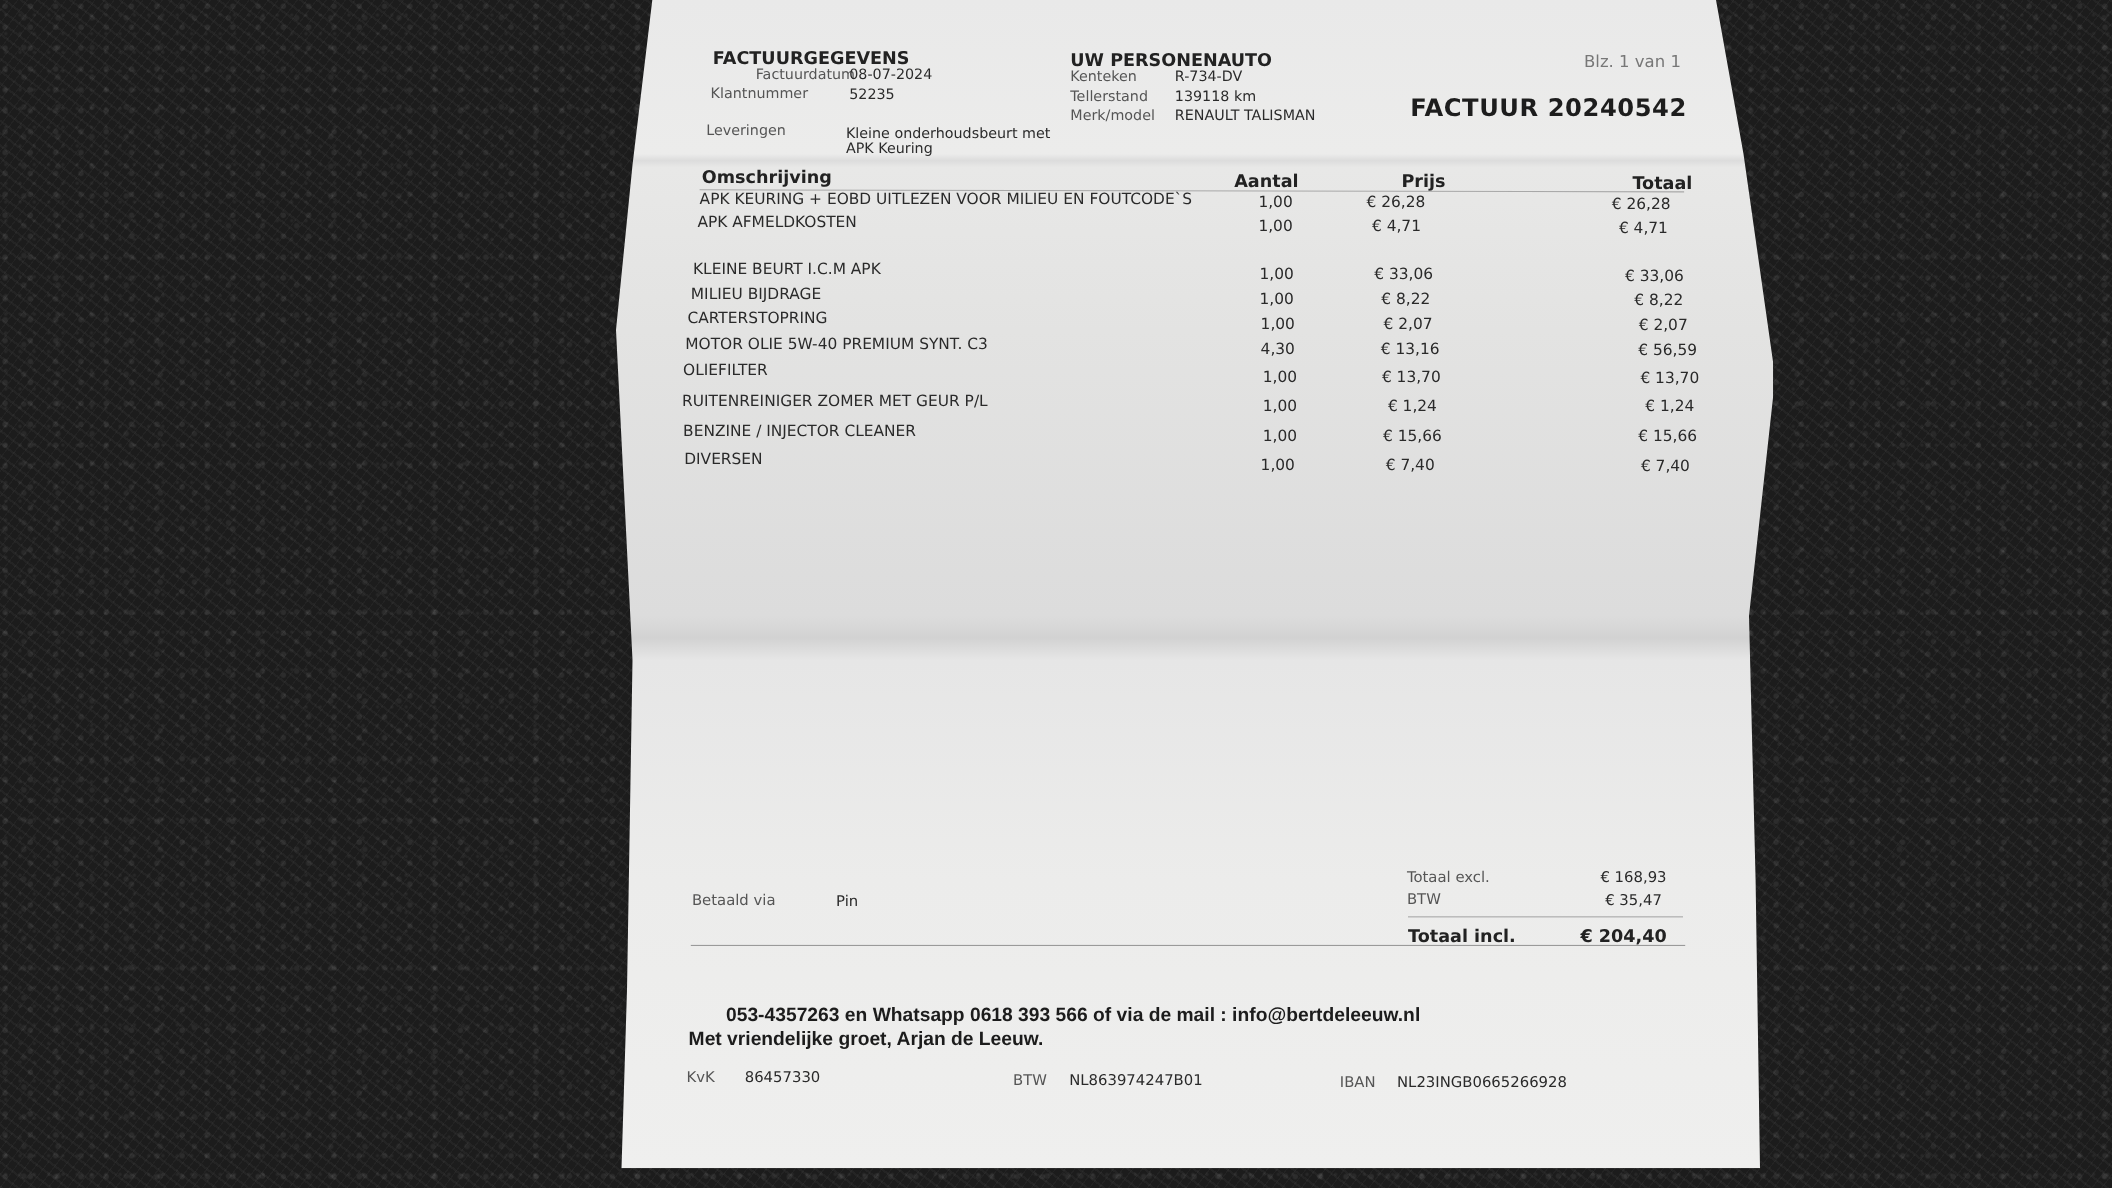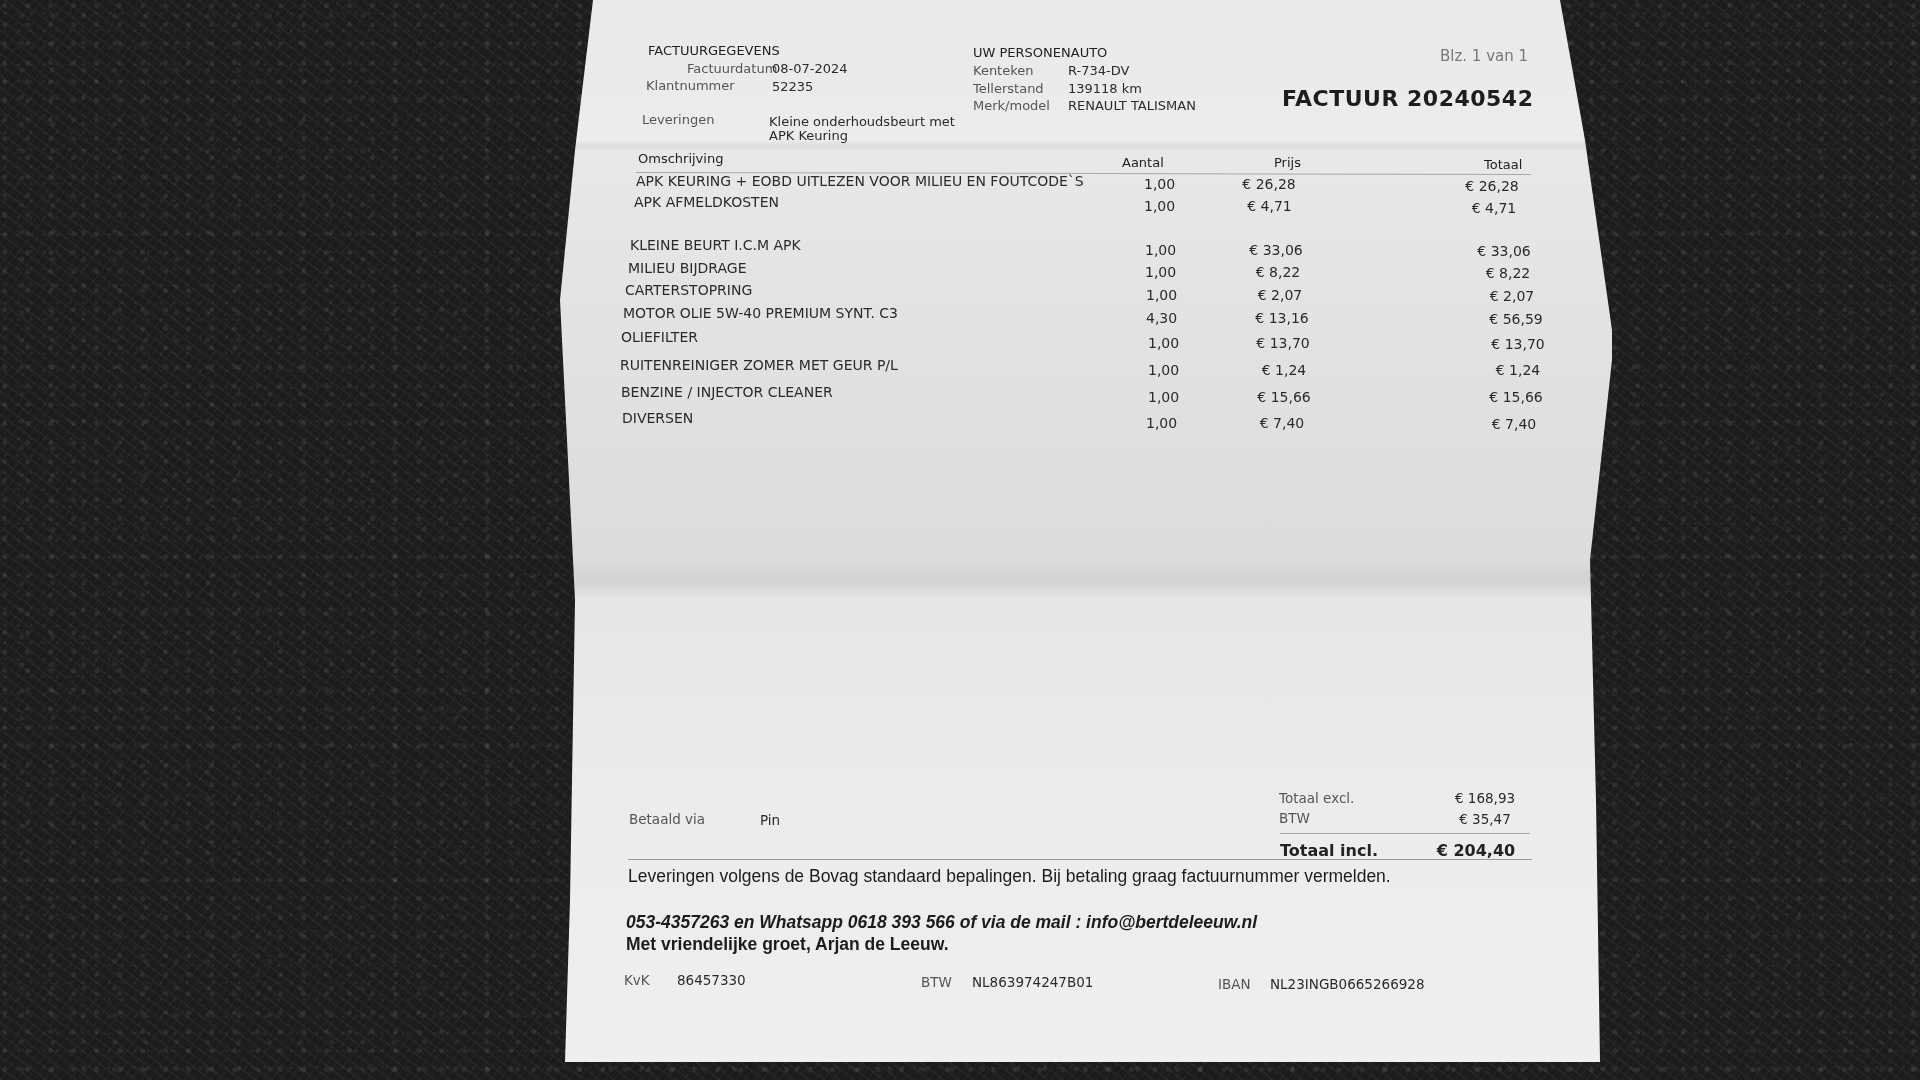--- a/index.html
+++ b/index.html
@@ -16,21 +16,21 @@
     font-family: "DejaVu Sans", sans-serif;
   }
   .paper {
     position:absolute; left:0; top:0; width:1920px; height:1080px;
     background: linear-gradient(180deg, #e9e9e9 0px, #ececeb 140px, #dcdcdc 146px, #e8e8e7 152px, #e3e3e2 300px, #dcdcdc 560px, #d2d2d2 580px, #e6e6e6 600px, #ececeb 800px, #efefee 1062px);
     clip-path: polygon(593px 0, 1560px 0, 1585px 140px, 1612px 330px, 1612px 360px, 1590px 560px, 1596px 800px, 1600px 1062px, 565px 1062px, 570px 900px, 575px 600px, 560px 300px, 575px 150px);
   }
   .t { position:absolute; color:#2a2a2a; white-space:nowrap; }
   .lbl { color:#555; font-size:13px; }
   .val { color:#2b2b2b; font-size:13px; }
-  .hdr { font-weight:normal; font-size:13px; color:#222; }
+  .hdr { font-weight:bold; font-size:16px; color:#222; }
   .title { font-weight:bold; font-size:22px; color:#1d1d1d; letter-spacing:0.5px; }
   .small { font-size:15px; color:#777; }
   .row { font-size:14px; color:#2a2a2a; }
   .num { text-align:center; }
   .hline { position:absolute; height:1px; background:#a8a8a8; }
   .foot { font-size:17.5px; color:#1c1c1c; font-family:"Liberation Sans", sans-serif; }
   .foot.b { font-weight:bold; }
   .totlbl { font-size:13.5px; color:#555; }
   .totbig { font-size:16px; font-weight:bold; color:#222; }
 </style>
@@ -132,22 +132,21 @@
   <div class="t totlbl" style="left:1279px;top:790px;">Totaal excl.</div>
   <div class="t totlbl num" style="left:1440px;top:790px;width:90px;color:#2a2a2a;">€ 168,93</div>
   <div class="t totlbl" style="left:1279px;top:810px;">BTW</div>
   <div class="t totlbl num" style="left:1440px;top:811px;width:90px;color:#2a2a2a;">€ 35,47</div>
   <div class="hline" style="left:1280px;top:833px;width:250px;"></div>
   <div class="t totbig" style="left:1280px;top:841px;">Totaal incl.</div>
   <div class="t totbig num" style="left:1420px;top:841px;width:112px;">€ 204,40</div>
 
   <div class="hline" style="left:628px;top:859px;width:904px;background:#9a9a9a;"></div>
 
-  <div class="t foot" style="left:628px;top:866px;">Leveringen volgens de Bovag standaard bepalingen. Bij betaling graag factuurnummer vermelden.</div>
-  <div class="t foot b" style="left:626px;top:912px;font-style:italic;">053-4357263 en Whatsapp 0618 393 566 of via de mail : info@bertdeleeuw.nl</div>
+  <div class="t foot b" style="left:660px;top:912px;">053-4357263 en Whatsapp 0618 393 566 of via de mail : info@bertdeleeuw.nl</div>
   <div class="t foot b" style="left:626px;top:934px;">Met vriendelijke groet, Arjan de Leeuw.</div>
 
   <div class="t totlbl" style="left:624px;top:972px;">KvK</div>
   <div class="t totlbl" style="left:677px;top:972px;color:#2a2a2a;">86457330</div>
   <div class="t totlbl" style="left:921px;top:974px;">BTW</div>
   <div class="t totlbl" style="left:972px;top:974px;color:#2a2a2a;">NL863974247B01</div>
   <div class="t totlbl" style="left:1218px;top:976px;">IBAN</div>
   <div class="t totlbl" style="left:1270px;top:976px;color:#2a2a2a;">NL23INGB0665266928</div>
 </div>
 

